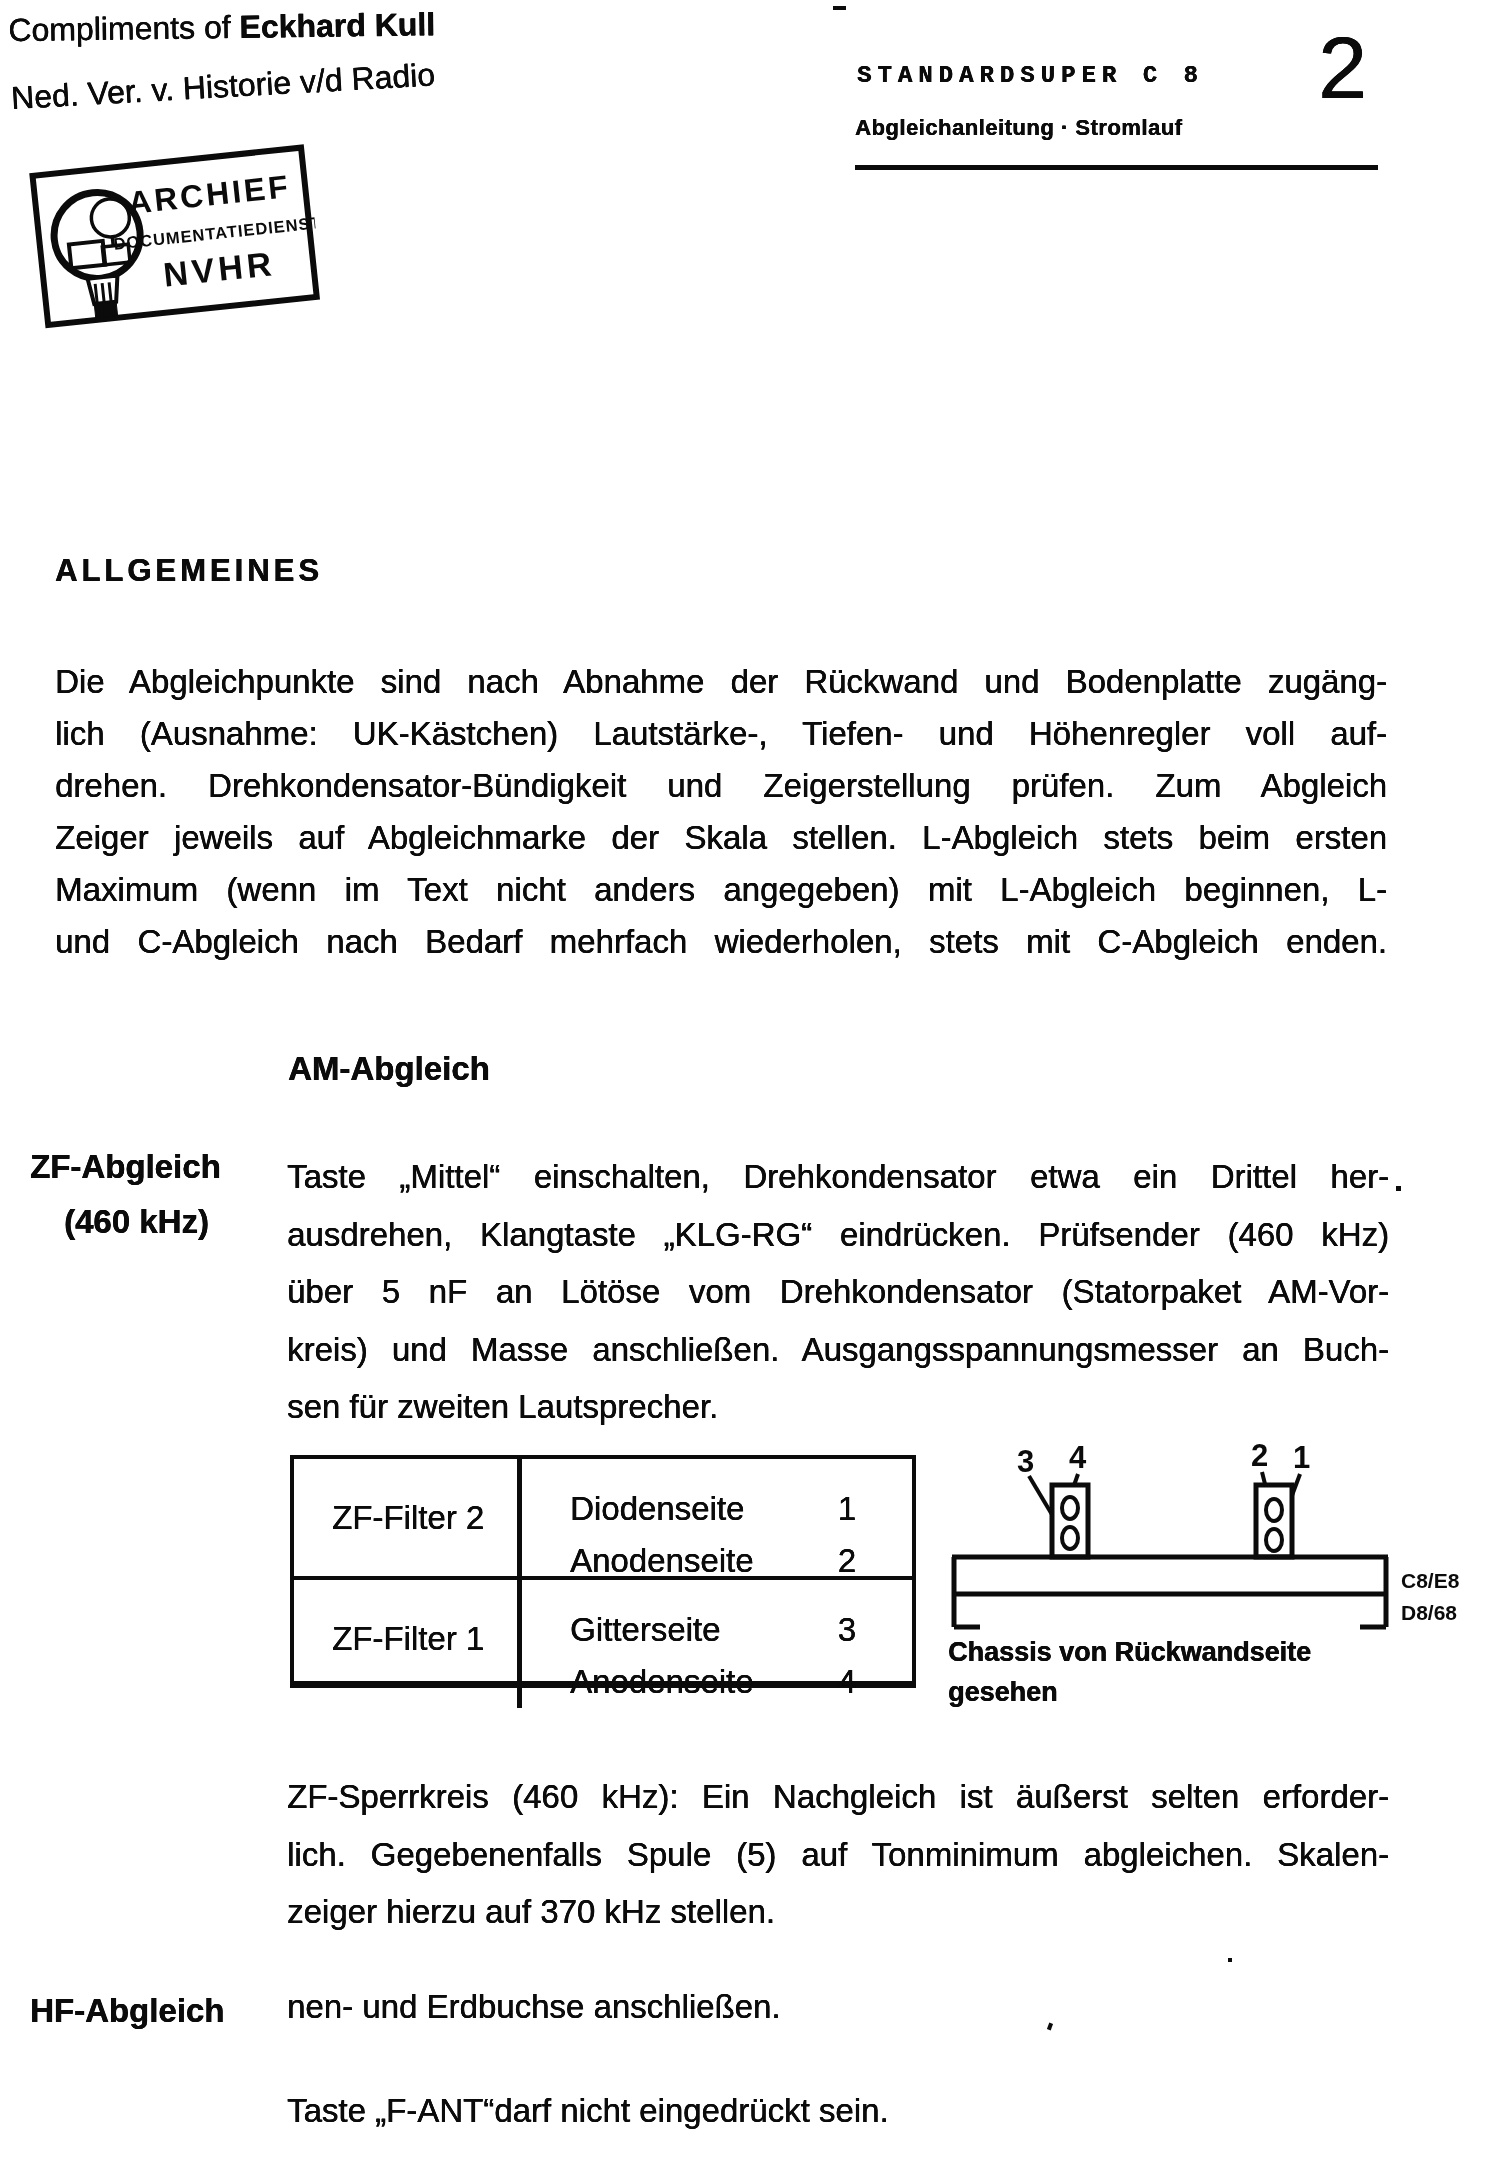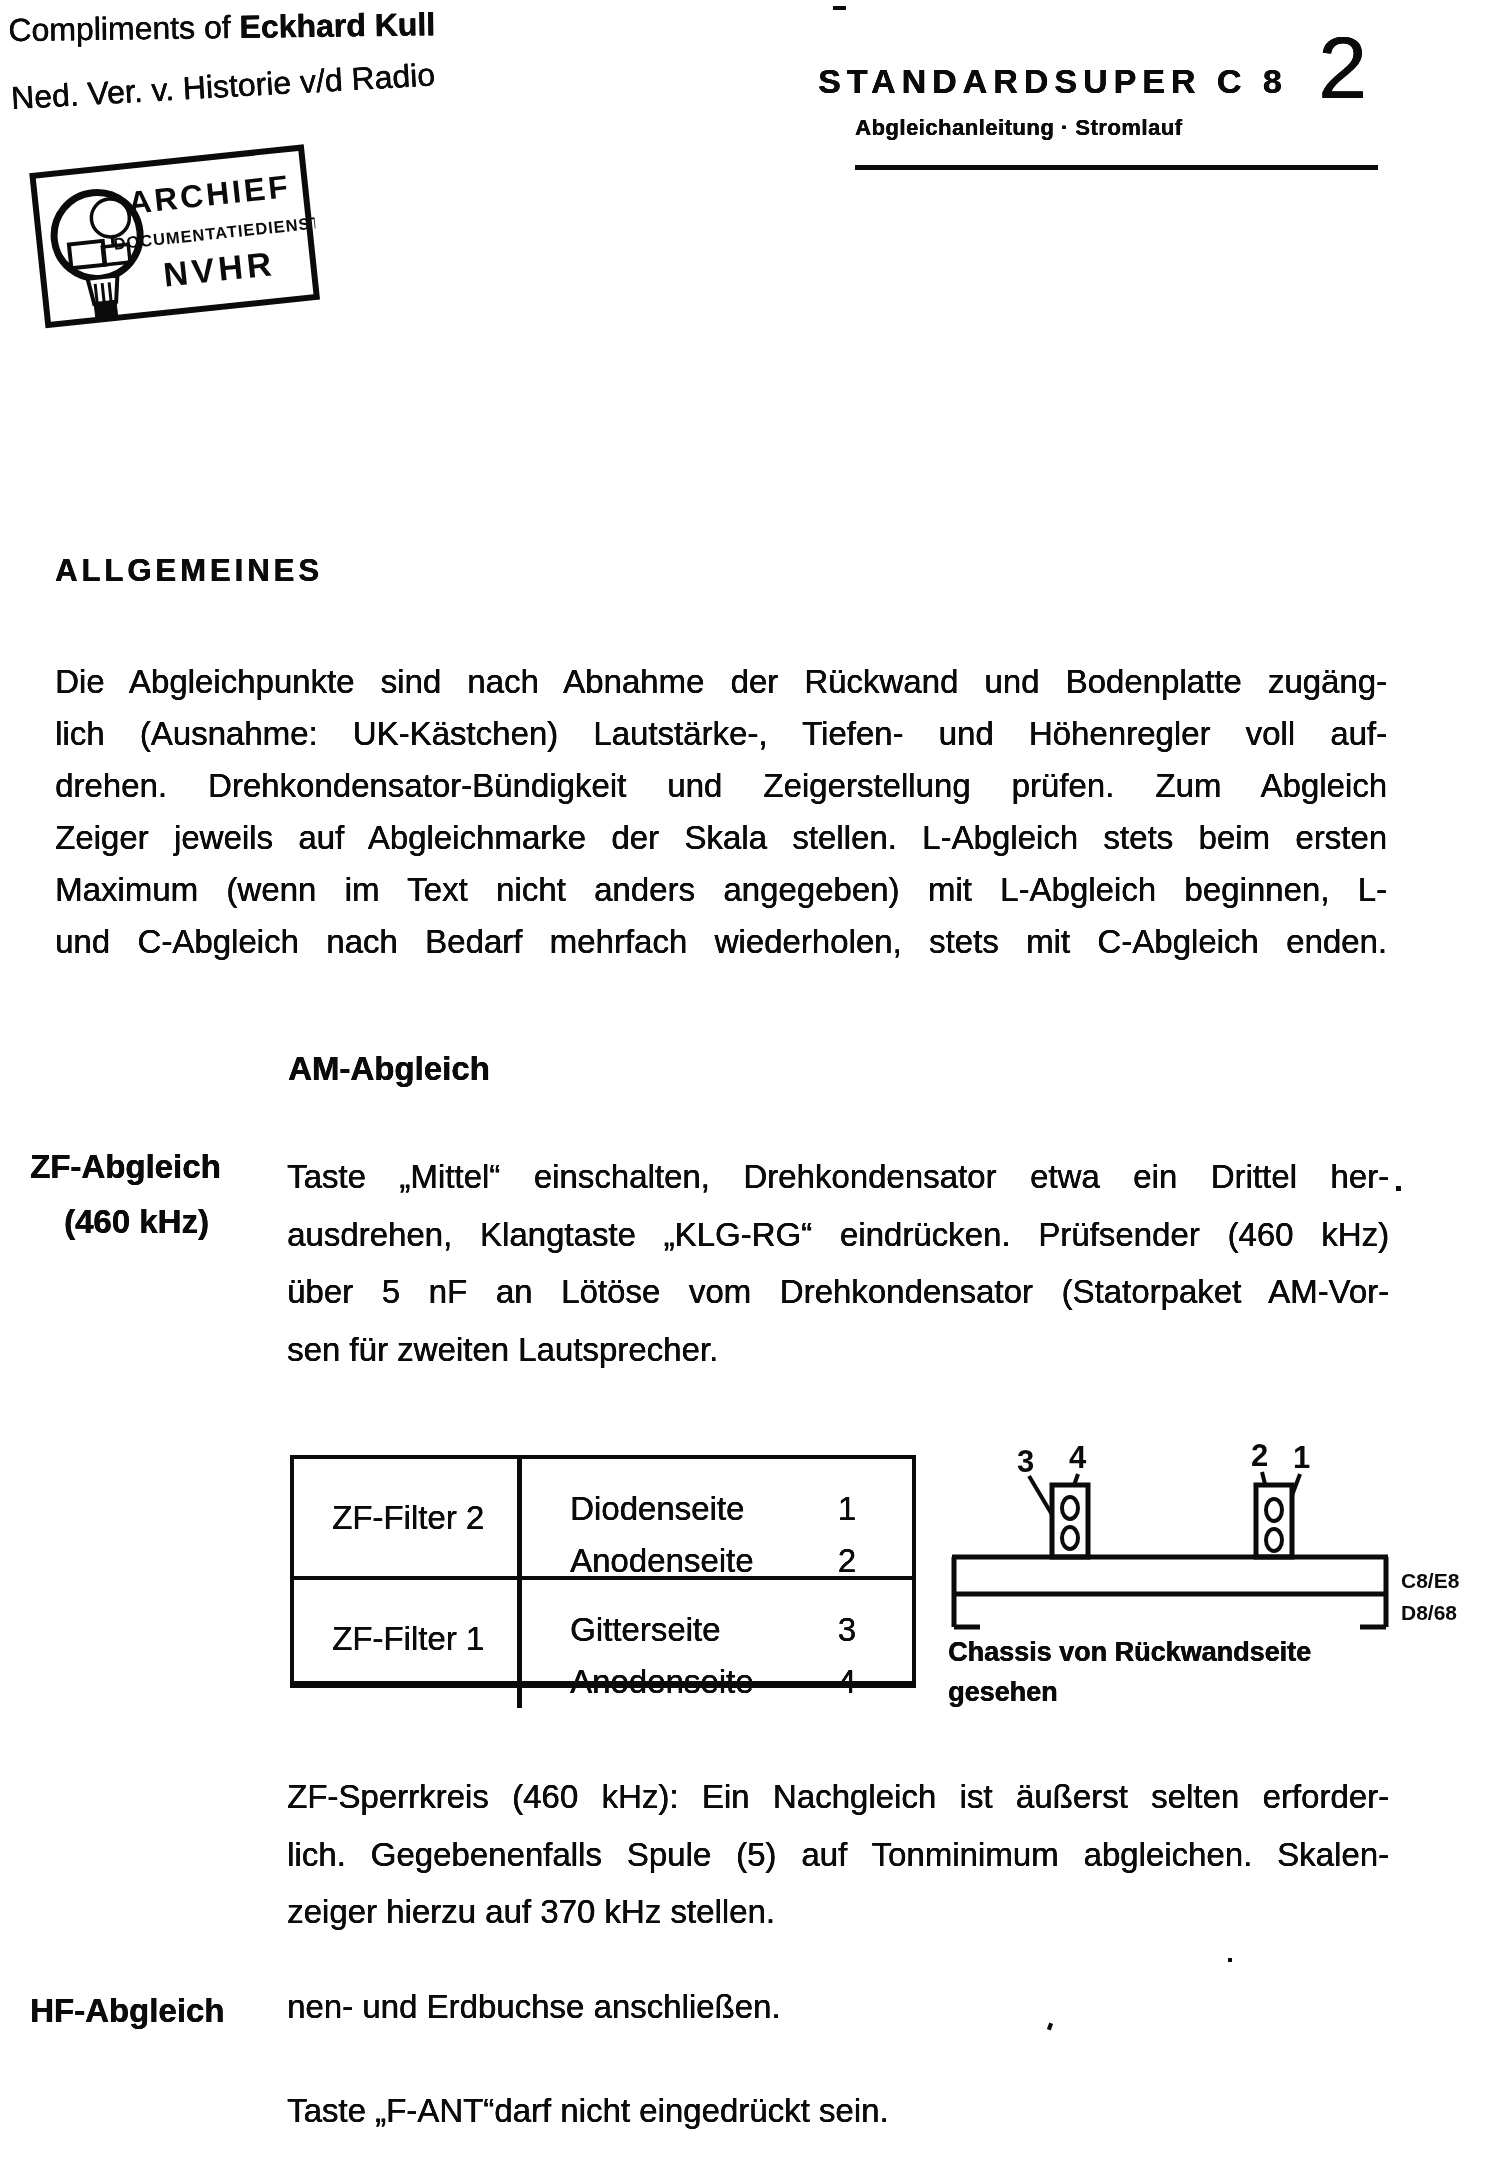--- a/index.html
+++ b/index.html
@@ -17,21 +17,21 @@
   .pline { display:block; }
 
   
   .prov1 { left:8px; top:12px; font-size:32px; transform:rotate(-0.8deg); transform-origin:left top; white-space:nowrap; }
   .prov2 { left:10px; top:80px; font-size:32px; transform:rotate(-3.2deg); transform-origin:left top; white-space:nowrap; }
 
   
   .stamp { left:30px; top:168px; transform:rotate(-6deg); transform-origin:40px 20px; }
 
   
-  .doc-title { left:818px; top:62px; font-size:34px; letter-spacing:6px; white-space:nowrap; }
+  .doc-title { left:857px; top:62px; font-size:24px; letter-spacing:6px; white-space:nowrap;font-family:Liberation Mono, monospace; }
   .page-num { left:1318px; top:24px; font-size:88px; font-weight:400; line-height:88px; }
   .doc-sub { left:855px; top:115px; font-size:22px; letter-spacing:0.5px; white-space:nowrap; }
   .hrule { left:855px; top:165px; width:523px; height:5px; background:#0b0b0b; }
 
   .h-allg { left:55px; top:553px; font-size:31px; letter-spacing:4px; }
   .h-am { left:288px; top:1050px; font-size:33px; }
 
   .zf-label { left:30px; top:1148px; font-size:33px; }
   .zf-freq { left:64px; top:1203px; font-size:33px; }
   .hf-label { left:30px; top:1980px; font-size:33px;margin-top:12px; }
@@ -94,20 +94,21 @@
 </div>
 
 <div class="abs scan b h-am">AM-Abgleich</div>
 
 <div class="abs scan b zf-label">ZF-Abgleich</div>
 <div class="abs scan b zf-freq">(460 kHz)</div>
 <div class="abs scan par lh57" style="left:287px; top:1148px; width:1102px;">
   <div class="pline jl">Taste „Mittel“ einschalten, Drehkondensator etwa ein Drittel her-</div>
   <div class="pline jl">ausdrehen, Klangtaste „KLG-RG“ eindrücken. Prüfsender (460 kHz)</div>
   <div class="pline jl">über 5 nF an Lötöse vom Drehkondensator (Statorpaket AM-Vor-</div>
+  <div class="pline jl">kreis) und Masse anschließen. Ausgangsspannungsmesser an Buch-</div>
   <div class="pline">sen für zweiten Lautsprecher.</div>
 </div>
 
 <div class="abs scan zf-table">
   <div class="cell cl r1">ZF-Filter 2</div>
   <div class="cell cr r1">
     <div class="entry">
         <span>Diodenseite</span>
         <span>1</span>
       </div>

